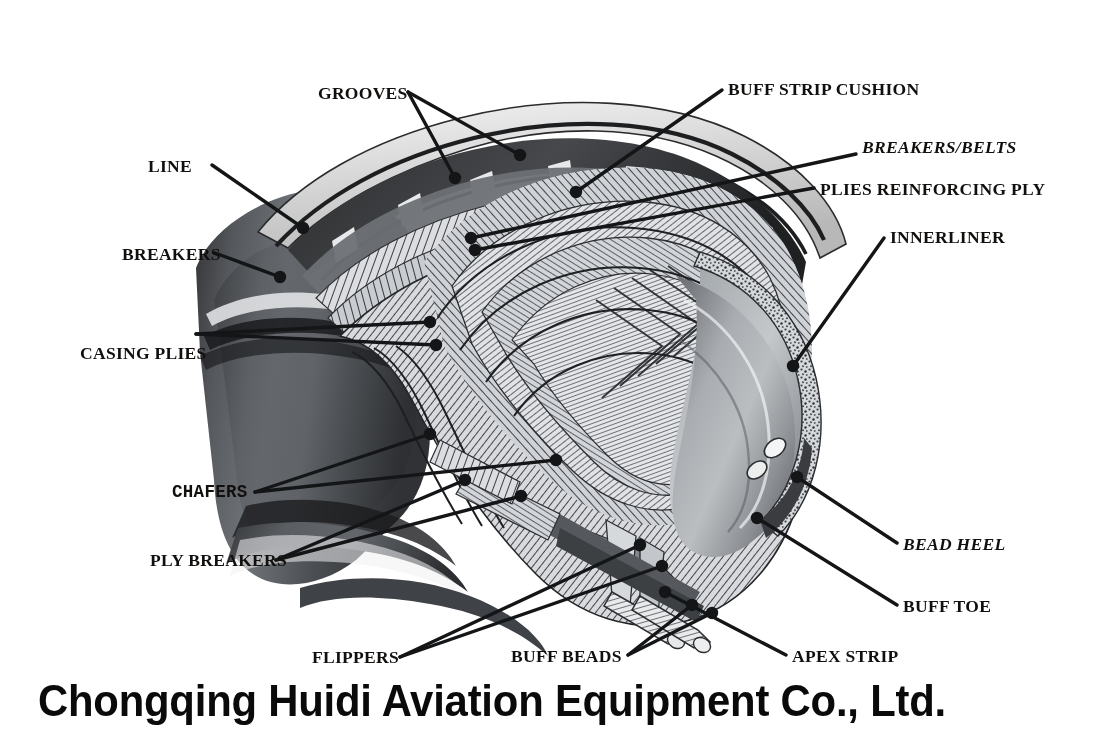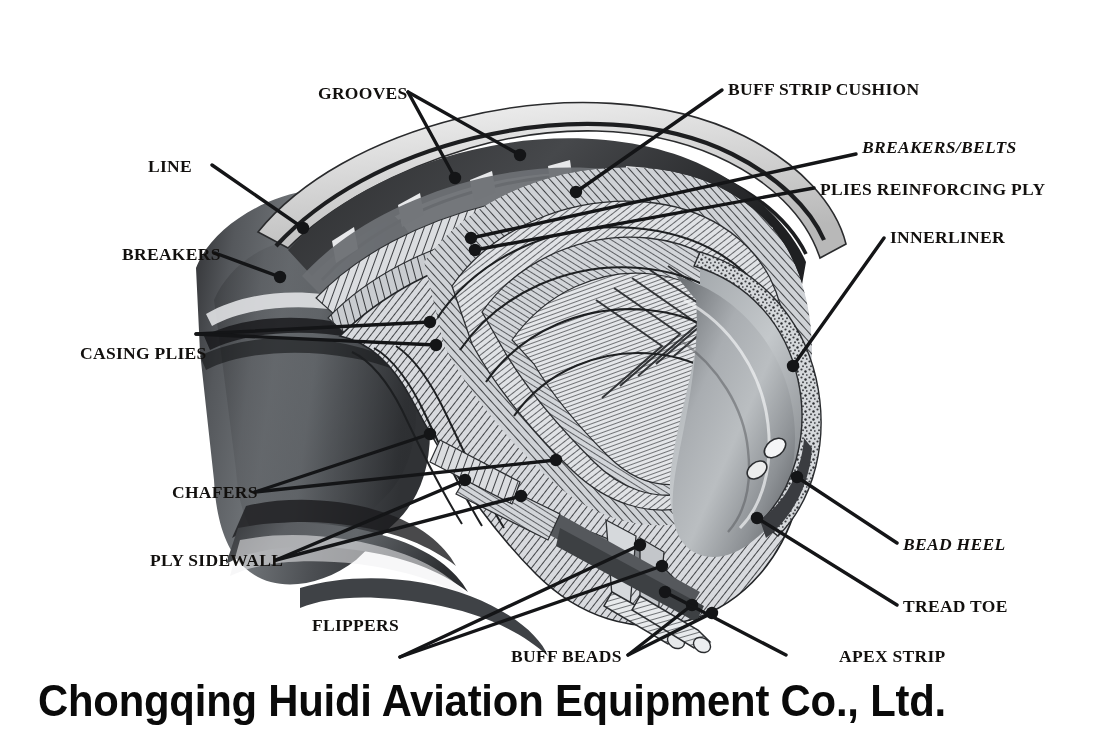--- a/index.html
+++ b/index.html
@@ -358,24 +358,24 @@
 
   <div id="label-layer">
       <div class="lbl l" style="left: 318px; top: 94px;">GROOVES</div>
       <div class="lbl l" style="left: 728px; top: 90px;">BUFF STRIP CUSHION</div>
       <div class="lbl l" style="left: 148px; top: 167px;">LINE</div>
       <div class="lbl l" style="left: 862px; top: 148px; font-style: italic;">BREAKERS/BELTS</div>
       <div class="lbl l" style="left: 820px; top: 190px;">PLIES REINFORCING PLY</div>
       <div class="lbl l" style="left: 890px; top: 238px;">INNERLINER</div>
       <div class="lbl l" style="left: 122px; top: 255px;">BREAKERS</div>
       <div class="lbl l" style="left: 80px; top: 336px; margin-top: 18px;">CASING PLIES</div>
-      <div class="lbl l" style="left: 172px; top: 493px;">CHAFERS</div>
+      <div class="lbl l" style="left: 172px; top: 493px; font-family: Liberation Mono, monospace;">CHAFERS</div>
       <div class="lbl l" style="left: 903px; top: 545px; font-style: italic;">BEAD HEEL</div>
-      <div class="lbl l" style="left: 150px; top: 561px;">PLY SIDEWALL</div>
-      <div class="lbl l" style="left: 903px; top: 607px;">TREAD TOE</div>
-      <div class="lbl l" style="left: 312px; top: 626px;">FLIPPERS</div>
+      <div class="lbl l" style="left: 150px; top: 561px;">PLY BREAKERS</div>
+      <div class="lbl l" style="left: 903px; top: 607px;">BUFF TOE</div>
+      <div class="lbl l" style="left: 312px; top: 658px;">FLIPPERS</div>
       <div class="lbl l" style="left: 511px; top: 657px;">BUFF BEADS</div>
-      <div class="lbl l" style="left: 839px; top: 657px;">APEX STRIP</div>
+      <div class="lbl l" style="left: 792px; top: 657px;">APEX STRIP</div>
     </div>
 
   <div id="company">Chongqing Huidi Aviation Equipment Co., Ltd.</div>
 
 </div>
 
 </body></html>

